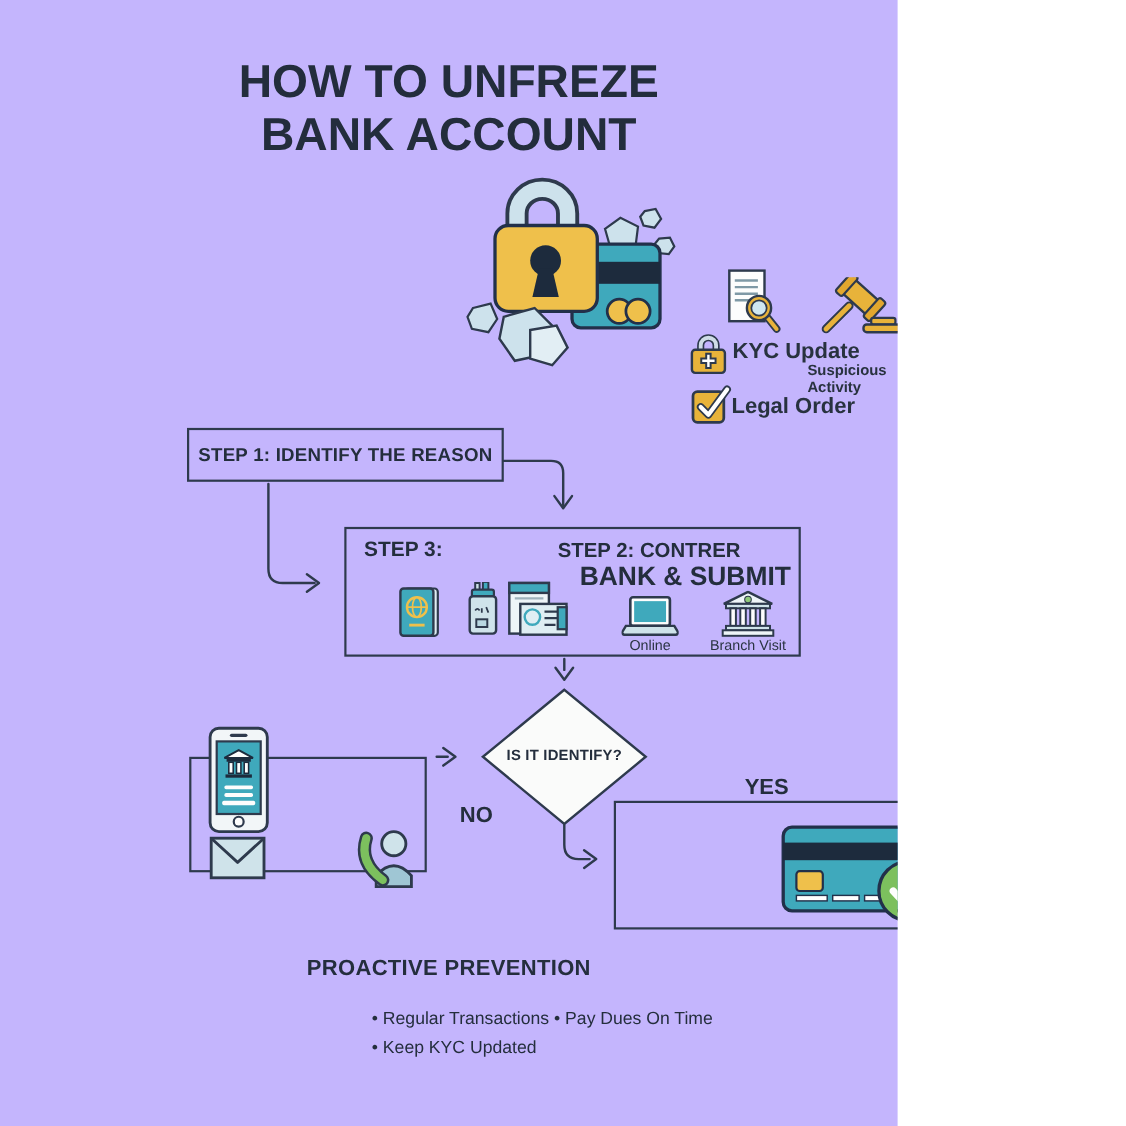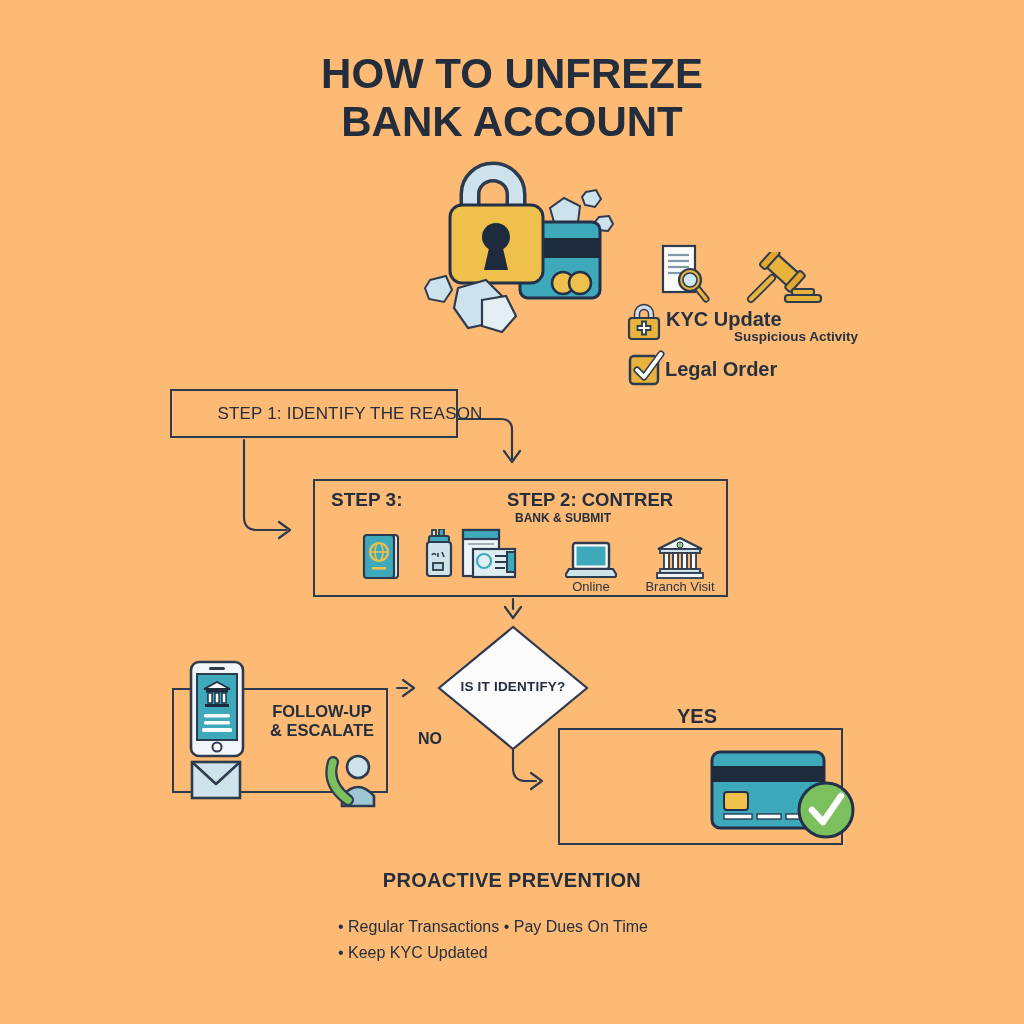--- a/index.html
+++ b/index.html
@@ -1,37 +1,37 @@
 <!DOCTYPE html>
 <html><head>
 <meta charset="utf-8">
 <style>
   html,body{margin:0;padding:0;background:#ffffff;}
   .canvas{
-    position:relative;width:1024px;height:1024px;background:#fdba74;
+    position:relative;width:816px;height:1024px;background:#c4b5fd;
     font-family:"Liberation Sans",sans-serif;color:#242e3d;overflow:hidden;
   }
   .abs{position:absolute;}
   .title{
     left:0;right:0;top:50px;text-align:center;font-weight:bold;
     font-size:42px;line-height:48px;color:#232d3c;letter-spacing:0px;
   }
   .outbox{position:absolute;border:2px solid #2e3a4d;background:transparent;box-sizing:border-box;}
   .step1box{left:170px;top:389px;width:288px;height:49px;border-width:2.5px;}
-  .step1box .lbl{width:100%;text-align:center;line-height:45px;font-weight:normal;font-size:17px;letter-spacing:.2px;padding-left:36px;}
+  .step1box .lbl{width:100%;text-align:center;line-height:45px;font-weight:bold;font-size:17px;letter-spacing:.2px;}
   .step23box{left:313px;top:479px;width:415px;height:118px;}
   .step3lbl{left:16px;top:8px;font-size:19px;font-weight:bold;}
   .step2lbl1{left:192px;top:8px;font-size:18.5px;font-weight:bold;}
-  .step2lbl2{left:200px;top:30px;font-size:12px;font-weight:bold;}
+  .step2lbl2{left:212px;top:30px;font-size:24px;font-weight:bold;}
   .minilabel{font-size:13px;color:#2a3442;text-align:center;}
   .followbox{left:172px;top:688px;width:216px;height:105px;}
   .followlbl{left:258px;top:702px;width:128px;text-align:center;font-size:16.5px;font-weight:bold;line-height:19px;}
   .unlockbox{left:558px;top:728px;width:285px;height:117px;}
   .unlocklbl{left:567px;top:779px;font-size:19.5px;font-weight:bold;line-height:23px;letter-spacing:.3px;}
-  .nolbl{left:418px;top:730px;font-size:16px;font-weight:bold;}
+  .nolbl{left:418px;top:730px;font-size:20px;font-weight:bold;}
   .yeslbl{left:677px;top:687px;font-size:20px;font-weight:bold;margin-top:18px;}
   .decisionlbl{left:443px;top:679px;width:140px;text-align:center;font-size:13.5px;font-weight:bold;letter-spacing:.2px;}
   .reason-label{font-size:20px;font-weight:700;color:#28323f;}
   .reason-label2{font-size:13.5px;font-weight:600;color:#28323f;}
   .prevhead{left:0;right:0;top:869px;text-align:center;font-size:20px;font-weight:bold;letter-spacing:.3px;}
   .prevlines{left:338px;top:914px;font-size:16px;line-height:26px;color:#242e3d;}
   svg{display:block;}
 </style>
 </head>
 <body>
@@ -183,24 +183,20 @@
       <rect x="2" y="36" width="46" height="5" fill="#eef5f8" stroke="#2e3a4d" stroke-width="1.8"></rect>
     </svg>
     <div class="abs minilabel" style="left:326px;top:98px;width:78px;">Branch Visit</div>
   </div>
 
   <div class="abs decisionlbl">IS IT IDENTIFY?</div>
   <div class="abs nolbl">NO</div>
   <div class="abs yeslbl">YES</div>
 
   <div class="outbox followbox"></div>
-  <div class="abs followlbl">
-    <div>FOLLOW-UP</div>
-    <div>&amp; ESCALATE</div>
-  </div>
 
   <svg class="abs" style="left:189px;top:660px;" width="56" height="99" viewBox="0 0 56 99">
     <rect x="2" y="2" width="52" height="94" rx="8" fill="#f2f6f8" stroke="#2e3a4d" stroke-width="2.6"></rect>
     <rect x="20" y="7" width="16" height="3" rx="1.5" fill="#2e3a4d"></rect>
     <rect x="8" y="14" width="40" height="66" fill="#3fa9bc" stroke="#2e3a4d" stroke-width="2"></rect>
     <g>
       <path d="M28,22 L41,29 H15 Z" fill="#fdfdfd" stroke="#1d2b3d" stroke-width="1.8"></path>
       <rect x="17" y="30" width="22" height="2.5" fill="#1d2b3d"></rect>
       <rect x="19" y="33" width="4" height="10" fill="#fdfdfd" stroke="#1d2b3d" stroke-width="1.4"></rect>
       <rect x="26" y="33" width="4" height="10" fill="#fdfdfd" stroke="#1d2b3d" stroke-width="1.4"></rect>

